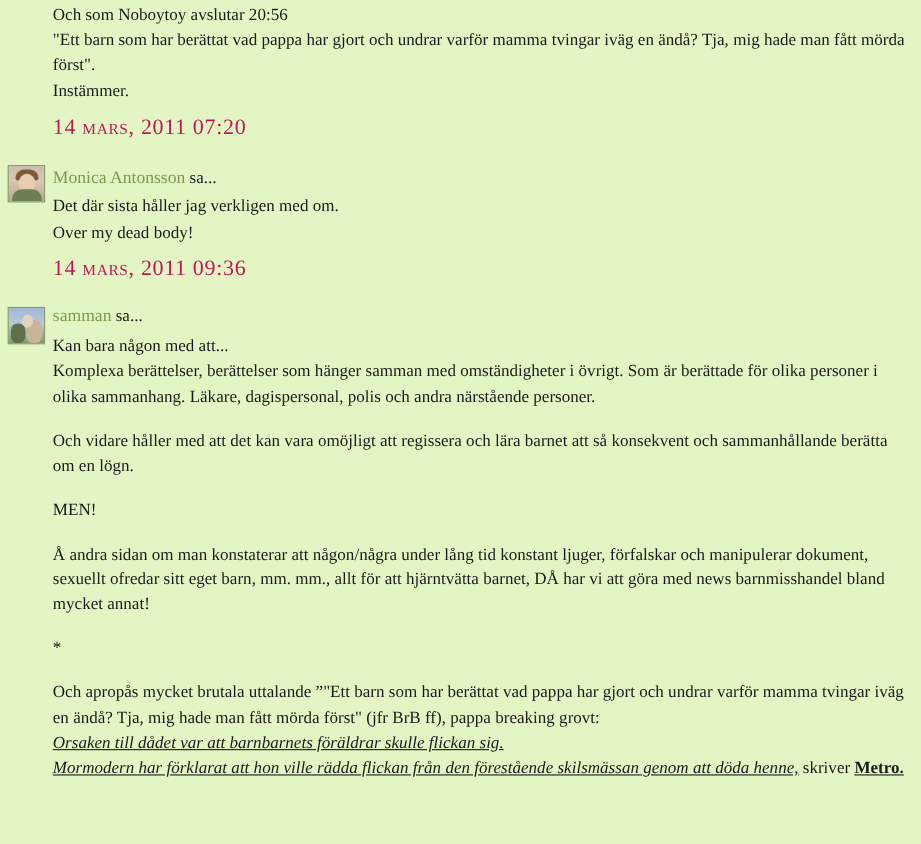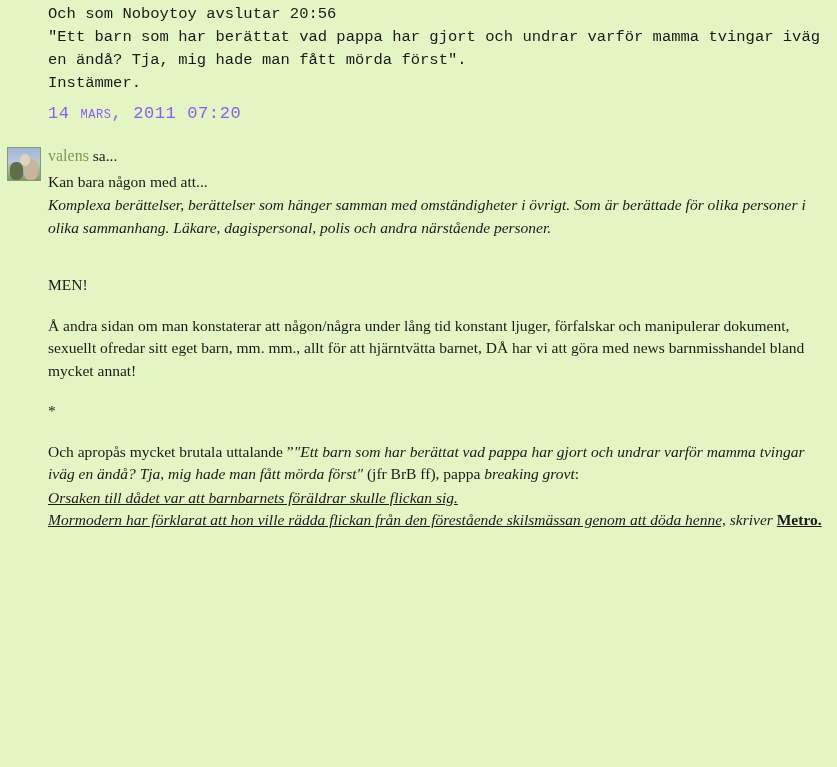--- a/index.html
+++ b/index.html
@@ -25,21 +25,20 @@
   .comment {
     position: relative;
     padding: 0 8px 0 0;
     box-sizing: border-box;
   }
   .comment-body {
     margin-left: 48px;
     padding-right: 6px;
   }
   .comment.no-avatar .comment-body {
-    font-family: Liberation Mono, monospace;
   }
   .avatar {
     position: absolute;
     left: 7px;
     width: 34px;
     height: 34px;
     border: 1px solid #8a9a6a;
     box-sizing: border-box;
     overflow: hidden;
     background: #cfd9b0;
@@ -109,26 +108,26 @@
   }
   p {
     margin: 0 0 1px 0;
   }
   .spacer {
     height: 17px;
   }
   .timestamp {
     font-variant: small-caps;
     letter-spacing: 0.6px;
-    color: #8b5cf6;
-    font-size: 17px;
+    color: #be185d;
+    font-size: 20px;
     margin-top: 7px;
     margin-bottom: 0;
   }
-  .italic { font-style: italic; }
+  .italic { }
   .newslink {
     color: #1a1a1a;
     text-decoration: underline;
     font-style: italic;
   }
   .metro-link {
     color: #1a1a1a;
     text-decoration: underline;
     font-weight: bold;
     font-style: normal;
@@ -145,36 +144,56 @@
 
   <div class="comment no-avatar c1">
     <div class="comment-body">
       <p>Och som Noboytoy avslutar 20:56</p>
       <p>"Ett barn som har berättat vad pappa har gjort och undrar varför mamma tvingar iväg en ändå? Tja, mig hade man fått mörda först".</p>
       <p>Instämmer.</p>
       <p class="timestamp">14 mars, 2011 07:20</p>
     </div>
   </div>
 
+  <div class="comment c2">
+    <div class="avatar av1" style="top:19px;">
+      <span class="sky"></span>
+      <span class="hair"></span>
+      <span class="face"></span>
+      <span class="body"></span>
+    </div>
+    <div class="comment-body">
+      <p class="author-line">
+        <span class="author">Monica Antonsson</span>
+        <span class="author-said">sa...</span>
+      </p>
+      <p>Det där sista håller jag verkligen med om.</p>
+      <p>Over my dead body!</p>
+      <p class="timestamp">14 mars, 2011 09:36</p>
+    </div>
+  </div>
 
   <div class="comment c3">
     <div class="avatar av2" style="top:20px;">
       <span class="sky"></span>
       <span class="blob1"></span>
       <span class="blob2"></span>
       <span class="blob3"></span>
     </div>
     <div class="comment-body">
       <p class="author-line">
-        <span class="author">valens</span>
+        <span class="author">samman</span>
         <span class="author-said">sa...</span>
       </p>
       <p>Kan bara någon med att...</p>
       <p class="italic">Komplexa berättelser, berättelser som hänger samman med omständigheter i övrigt. Som är berättade för olika personer i olika sammanhang. Läkare, dagispersonal, polis och andra närstående personer.</p>
       <div class="spacer"></div>
+      <p>
+        <span>Och vidare håller med att det kan vara </span><span class="italic">omöjligt att regissera och lära barnet att så konsekvent och sammanhållande berätta om en lögn.</span>
+      </p>
       <div class="spacer"></div>
       <p>MEN!</p>
       <div class="spacer"></div>
       <p>Å andra sidan om man konstaterar att någon/några under lång tid konstant ljuger, förfalskar och manipulerar dokument, sexuellt ofredar sitt eget barn, mm. mm., allt för att hjärntvätta barnet, DÅ har vi att göra med news barnmisshandel bland mycket annat!</p>
       <div class="spacer"></div>
       <p>*</p>
       <div class="spacer"></div>
       <p>
         <span>Och apropås mycket brutala uttalande ”</span><span class="italic">"Ett barn som har berättat vad pappa har gjort och undrar varför mamma tvingar iväg en ändå? Tja, mig hade man fått mörda först"</span><span> (jfr BrB ff), pappa </span><span class="italic">breaking grovt</span><span>:</span>
       </p>

